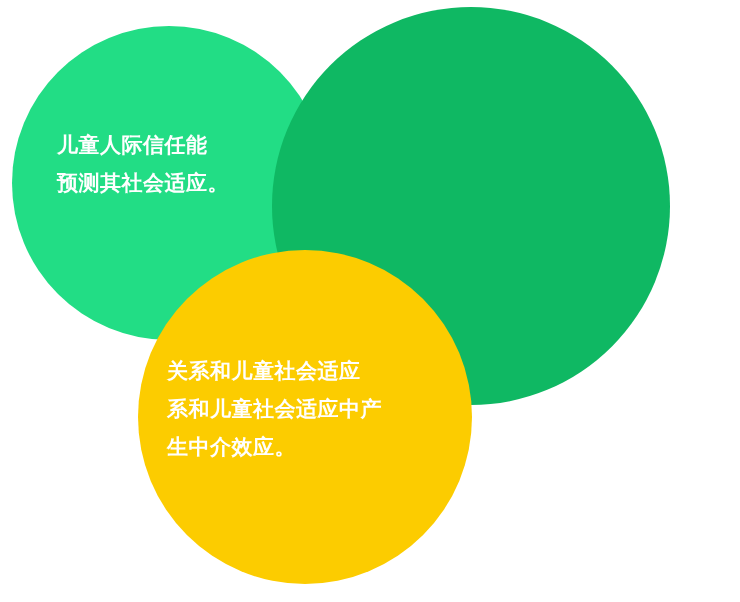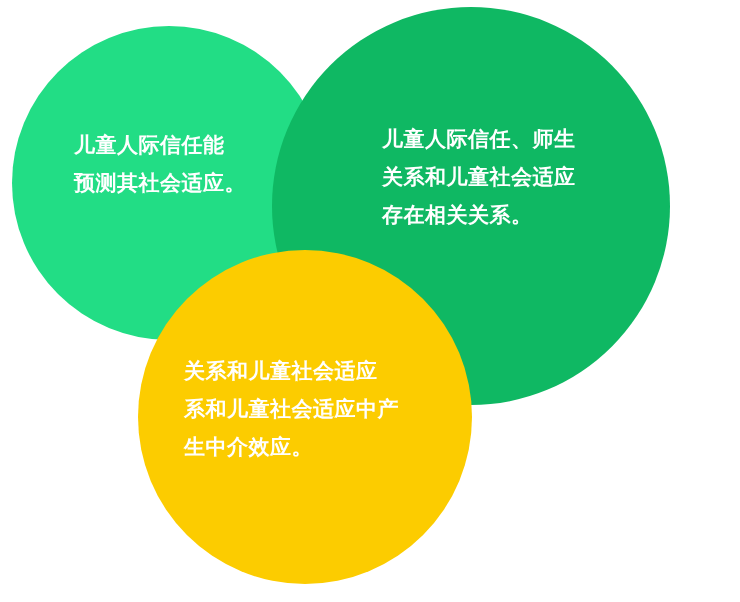--- a/index.html
+++ b/index.html
@@ -29,21 +29,20 @@
 
   .circle-label {
     position: absolute;
     color: #ffffff;
     font-weight: bold;
     font-size: 21px;
     line-height: 38px;
     letter-spacing: 0.5px;
     white-space: pre-line;
     text-align: left;
-    margin-left: 17px;
   }
 
   
   #circle-left {
     left: 12px;
     top: 26px;
     width: 314px;
     height: 314px;
   }
   #label-left {
@@ -85,21 +84,18 @@
 
   <div class="venn-circle" id="circle-left" style="background:#22DD85;"></div>
 
   <div class="venn-circle" id="circle-right" style="background:#0FB863;"></div>
 
   <div class="venn-circle" id="circle-bottom" style="background:#FCCC00;"></div>
 
   <div class="circle-label" id="label-left" style="color: rgb(255, 255, 255);">儿童人际信任能
 预测其社会适应。</div>
 
-  <div class="circle-label" id="label-right" style="color: rgb(255, 255, 255);">儿童人际信任、师生
-关系和儿童社会适应
-存在相关关系。</div>
 
   <div class="circle-label" id="label-bottom" style="color: rgb(255, 255, 255);">关系和儿童社会适应
 系和儿童社会适应中产
 生中介效应。</div>
 
 </div>
 
 </body></html>

